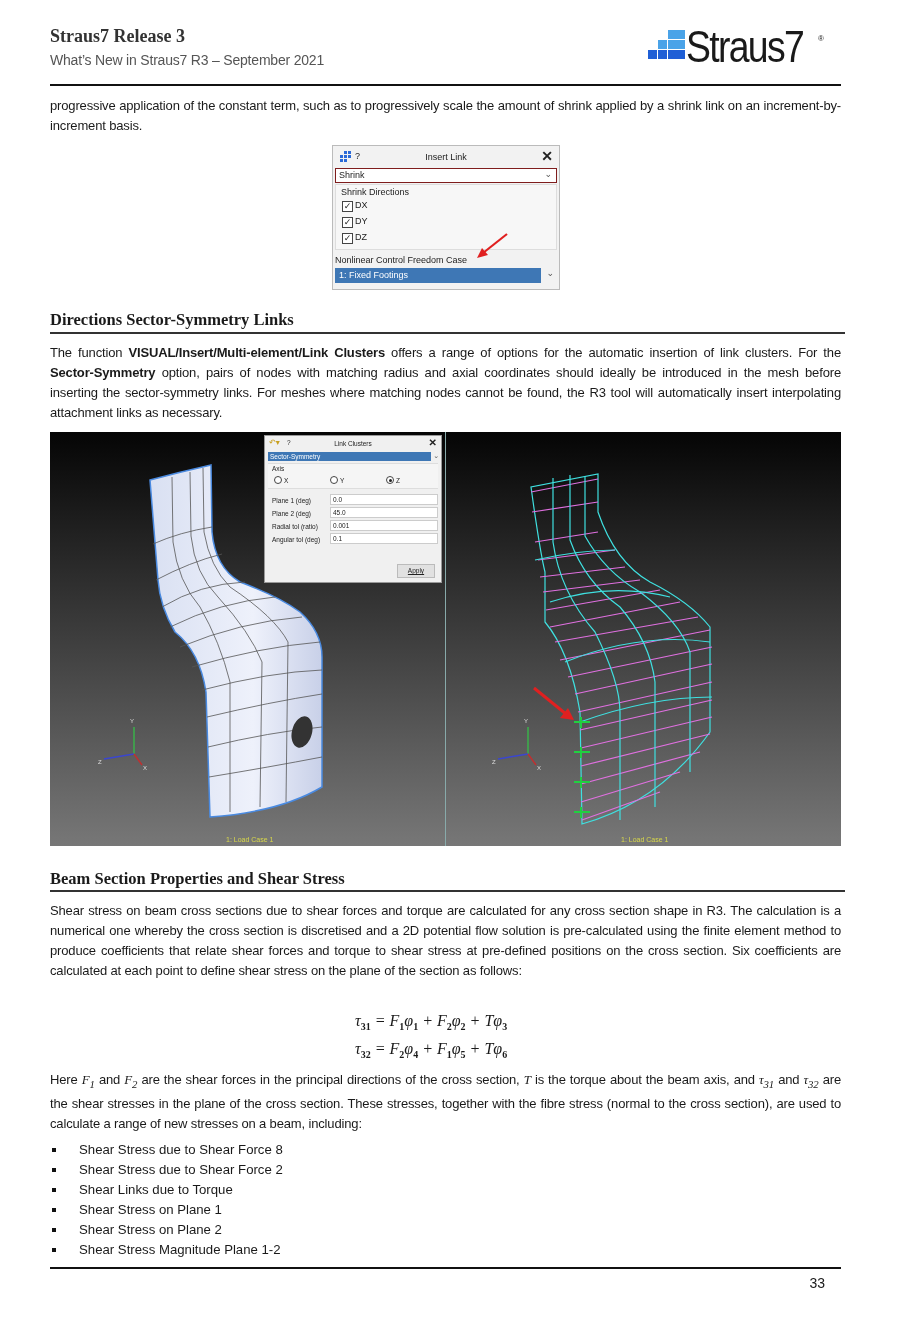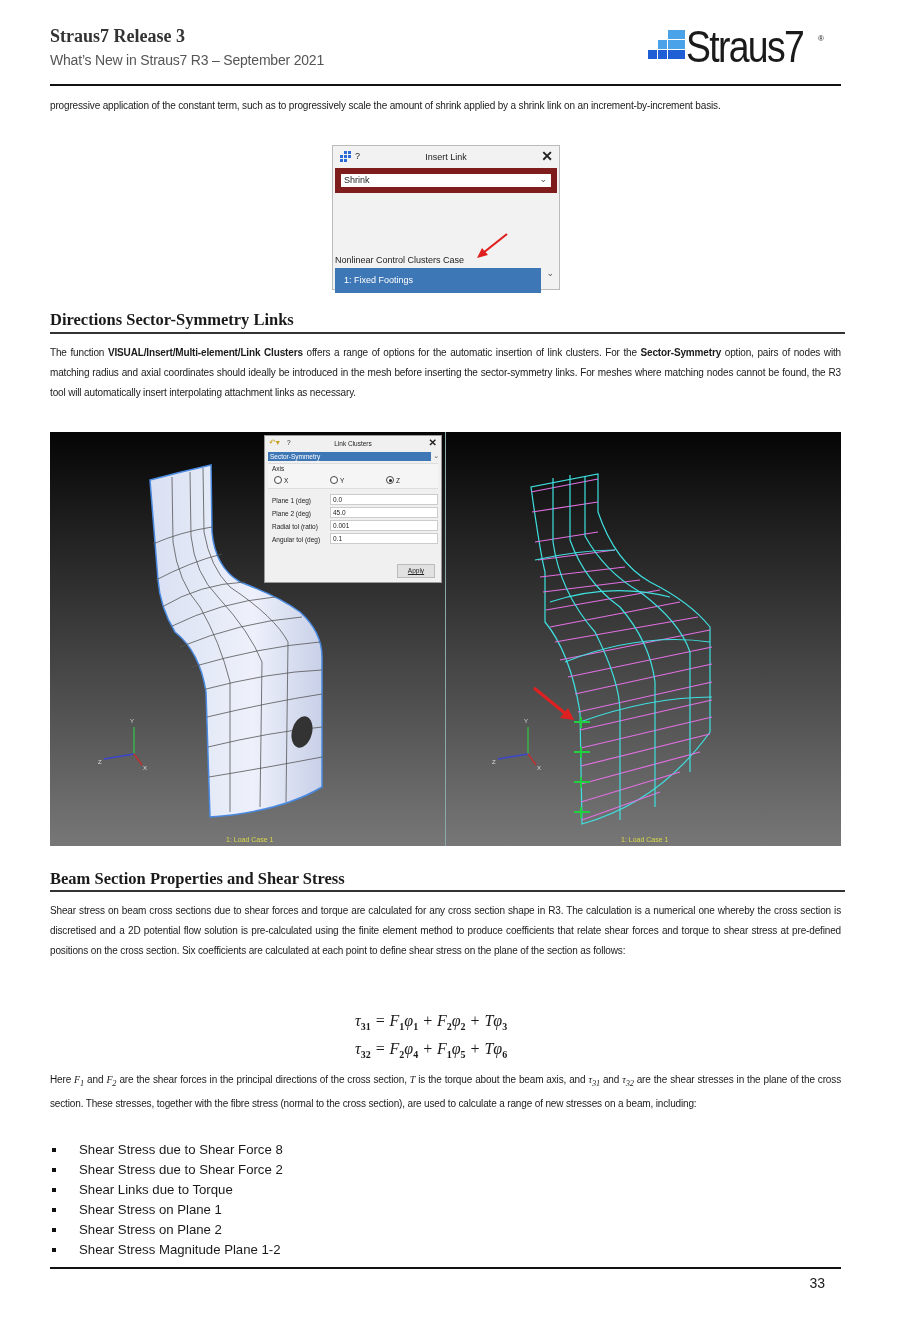--- a/index.html
+++ b/index.html
@@ -8,37 +8,37 @@
   .hdr-title { position:absolute; left:50px; top:26px; font-family:"Liberation Serif", serif;
                font-size:18px; font-weight:bold; color:#333; }
   .hdr-sub { position:absolute; left:50px; top:52px; font-family:"Liberation Sans", sans-serif;
              font-size:14px; color:#555; letter-spacing:-0.2px; }
   .logo { position:absolute; left:648px; top:30px; width:190px; height:50px; }
   .logo .sq { position:absolute; width:9px; height:9px; }
   .logo .wm { position:absolute; left:38px; top:-8px; font-family:"Liberation Sans", sans-serif;
               font-size:44px; color:#1a1a1a; letter-spacing:-2px; transform:scaleX(0.85); transform-origin:left top; }
   .logo .reg { position:absolute; left:170px; top:4px; font-size:8px; }
   .rule { position:absolute; left:50px; width:791px; height:2px; background:#111; }
-  .para { position:absolute; left:50px; width:791px; font-size:10px; line-height:20px;
+  .para { position:absolute; left:50px; width:791px; font-size:13px; line-height:20px;
           text-align:justify; color:#1a1a1a; letter-spacing:-0.15px; }
   .para b { font-weight:bold; }
   .h2 { position:absolute; left:50px; font-family:"Liberation Serif", serif; font-size:16.5px;
         font-weight:bold; color:#1a1a1a; }
   .h2rule { position:absolute; left:50px; width:795px; height:2px; background:#333; }
 
   
   .dlg { position:absolute; left:332px; top:145px; width:226px; height:143px; background:#f2f2f2;
          border:1px solid #bbb; font-size:9px; color:#222; }
   .dlg .tb { position:absolute; left:0; top:0; right:0; height:22px; }
   .dlg .tb .t { position:absolute; left:0; right:0; top:6px; text-align:center; }
   .dlg .tb .x { position:absolute; right:6px; top:2px; font-size:14px; font-weight:bold; }
   .dlg .tb .q { position:absolute; left:22px; top:5px; }
   .grid-ico { position:absolute; left:7px; top:5px; width:11px; height:11px; }
   .grid-ico i { position:absolute; width:3px; height:3px; background:#2a6ad8; }
-  .dd { position:absolute; left:2px; right:2px; height:13px; background:#fff; border:6px solid #7f1d1d; }
+  .dd { position:absolute; left:2px; right:2px; height:13px; background:#fff; border:1px solid #7f1d1d; }
   .dd span.v { position:absolute; left:3px; top:1px; }
   .dd span.c { position:absolute; right:4px; top:0px; font-size:9px; color:#555; }
   .dd.sel { background:#3e77b5; border-color:#3e77b5; color:#fff; right:18px; }
   .grp { position:absolute; left:2px; right:2px; top:38px; height:64px; border:1px solid #ddd; background:#f7f7f7; }
   .cb { position:absolute; left:6px; font-size:9px; }
   .cb .box { display:inline-block; width:9px; height:9px; border:1px solid #444; background:#fff;
              font-size:9px; line-height:8px; text-align:center; vertical-align:-1px; margin-right:2px; }
 
   
   .fig { position:absolute; left:50px; top:432px; width:791px; height:414px; background:#000; overflow:hidden; }
@@ -102,21 +102,27 @@
         <i style="left:4px;top:8px"></i>
     </span>
     <span class="q">?</span>
     <span class="t">Insert Link</span>
     <span class="x">✕</span>
   </div>
   <div class="dd" style="top:22px">
     <span class="v">Shrink</span>
     <span class="c">⌄</span>
   </div>
-  <span style="position:absolute;left:2px;top:109px">Nonlinear Control Clusters Case</span>
+  <div class="grp">
+    <span style="position:absolute;left:5px;top:2px">Shrink Directions</span>
+    <div class="cb" style="top:15px"><span class="box">✓</span><span>DX</span></div>
+    <div class="cb" style="top:31px"><span class="box">✓</span><span>DY</span></div>
+    <div class="cb" style="top:47px"><span class="box">✓</span><span>DZ</span></div>
+  </div>
+  <span style="position:absolute;left:2px;top:109px">Nonlinear Control Freedom Case</span>
   <div class="dd sel" style="top:122px">
     <span class="v">1: Fixed Footings</span>
   </div>
   <span style="position:absolute;right:5px;top:122px;font-size:9px;color:#555">⌄</span>
   <svg style="position:absolute;left:140px;top:85px" width="40" height="30">
     <line x1="34" y1="3" x2="10" y2="22" stroke="#e02020" stroke-width="2.2"></line>
     <polygon points="4,27 9,17 15,24" fill="#e02020"></polygon>
   </svg>
 </div>
 

